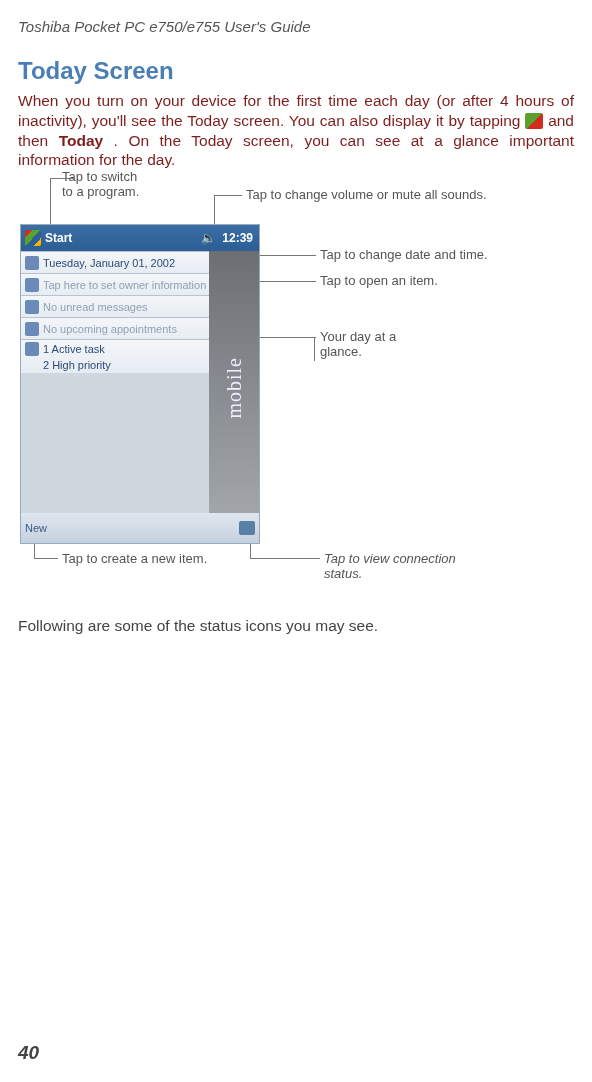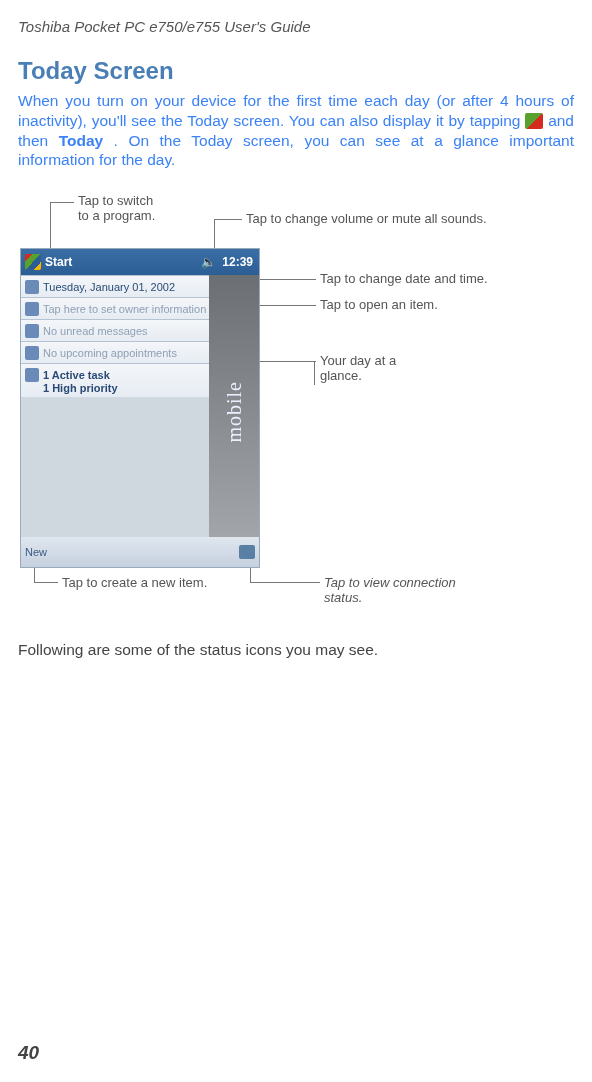--- a/index.html
+++ b/index.html
@@ -1,32 +1,32 @@
 <!DOCTYPE html>
 <html><head>
   <meta charset="utf-8">
   <style>
     * { margin: 0; padding: 0; box-sizing: border-box; }
     body { width: 592px; height: 1082px; background: #fff; font-family: Arial, Helvetica, sans-serif; position: relative; padding: 18px 18px 0 18px; }
     .header-italic { font-style: italic; font-size: 15px; color: #555; margin-bottom: 22px; }
     .title { font-size: 24px; color: #4a7fb5; font-weight: bold; margin-bottom: 6px; }
-    .intro { font-size: 15.5px; color: #3b82f6; line-height: 1.28; text-align: justify; margin-bottom: 24px; }
+    .intro { font-size: 15.5px; color: #7f1d1d; line-height: 1.28; text-align: justify; }
     .bold { font-weight: bold; }
     .icon-start-inline { display: inline-block; width: 18px; height: 16px; background: linear-gradient(135deg, #5aa02c 0 50%, #d52b1e 50% 100%); vertical-align: middle; border-radius: 2px; position: relative; top: -1px; }
     .diagram { position: relative; width: 560px; height: 400px; margin-bottom: 8px; }
 
     .screenshot { position: absolute; left: 2px; top: 54px; width: 240px; height: 320px; border: 1px solid #9ab; background: #cfd7df; }
     .topbar { height: 26px; background: linear-gradient(#3a6ea5,#2a5e95); display: flex; align-items: center; color: #fff; font-size: 12px; font-weight: bold; }
     .topbar .start-icon { display: inline-block; width: 16px; height: 16px; margin: 0 4px; background: linear-gradient(135deg,#d52b1e 0 25%,#5aa02c 25% 50%,#2a5e95 50% 75%,#f7b500 75% 100%); border-radius: 2px; }
     .topbar .speaker { margin-left: auto; margin-right: 6px; font-size: 12px; }
     .topbar .clock { margin-right: 6px; font-size: 12px; font-weight: bold; }
     .row { display: flex; align-items: center; border-top: 1px solid #b7c3d0; background: linear-gradient(#f4f6f9,#e6ecf3); height: 22px; padding: 0 4px; font-size: 11px; color: #3a5a85; }
     .row .ricon { width: 14px; height: 14px; margin-right: 4px; background: #6a8ab7; border-radius: 2px; }
     .row.first { font-weight: normal; color: #2a4a75; }
-    .row.tasks { height: 34px; flex-direction: column; align-items: flex-start; padding: 2px 4px; font-weight: bold; color: #2a4a75; justify-content: center; }
+    .row.tasks { height: 34px; flex-direction: column; align-items: flex-start; padding: 2px 4px; font-weight: normal; color: #2a4a75; justify-content: space-between; }
     .row.tasks .line { display: flex; align-items: center; }
     .blurred { color: #8fa0b5; filter: blur(0.4px); }
     .mobile-strip { position: absolute; right: 0; top: 26px; bottom: 20px; width: 50px; background: linear-gradient(#6b6f73,#a4a8ac); display: flex; align-items: center; justify-content: center; }
     .mobile-strip span { writing-mode: vertical-rl; transform: rotate(180deg); color: #eef; font-size: 20px; font-family: Georgia, serif; letter-spacing: 1px; }
     .bottombar { position: absolute; left: 0; right: 0; bottom: 0; height: 20px; background: linear-gradient(#dfe6ee,#c6d1df); display: flex; align-items: center; font-size: 11px; color: #3a5a85; padding: 15px 4px; }
     .bottombar .conn { margin-left: auto; width: 16px; height: 14px; background: #5a7fa5; border-radius: 2px; }
 
     .callout { position: absolute; font-size: 13px; color: #555; line-height: 1.15; }
     .callout-line { position: absolute; background: #777; }
 
@@ -41,21 +41,21 @@
 <p class="intro">
   <span>When you turn on your device for the first time each day (or after 4 hours of inactivity), you'll see the Today screen. You can also display it by tapping </span>
   <span class="icon-start-inline"></span>
   <span> and then  </span>
   <span class="bold">Today</span>
   <span>. On the Today screen, you can see at a glance important information for the day.</span>
 </p>
 
 <div class="diagram">
 
-  <div class="callout" style="left:60px; top:0; white-space:pre;">Tap to switch
+  <div class="callout" style="left:44px; top:0; white-space:pre;">Tap to switch
 to a program.</div>
   <div class="callout-line" style="left:32px; top:8px; width:24px; height:1px;"></div>
   <div class="callout-line" style="left:32px; top:8px; width:1px; height:56px;"></div>
 
   <div class="callout" style="left:228px; top:18px;">Tap to change volume or mute all sounds.</div>
   <div class="callout-line" style="left:196px; top:25px; width:28px; height:1px;"></div>
   <div class="callout-line" style="left:196px; top:25px; width:1px; height:40px;"></div>
 
   <div class="callout" style="left:302px; top:78px;">Tap to change date and time.</div>
   <div class="callout-line" style="left:242px; top:85px; width:56px; height:1px;"></div>
@@ -99,21 +99,21 @@
     <div class="row">
       <span class="ricon"></span>
       <span class="blurred">No upcoming appointments</span>
     </div>
     <div class="row tasks">
       <div class="line">
           <span class="ricon"></span>
           <span>1 Active task</span>
         </div>
       <div class="line" style="margin-left:18px;">
-          <span>1 High priority</span>
+          <span>2 High priority</span>
         </div>
     </div>
     <div class="mobile-strip">
         <span>mobile</span>
       </div>
     <div class="bottombar">
       <span>New</span>
       <span class="conn"></span>
     </div>
   </div>

